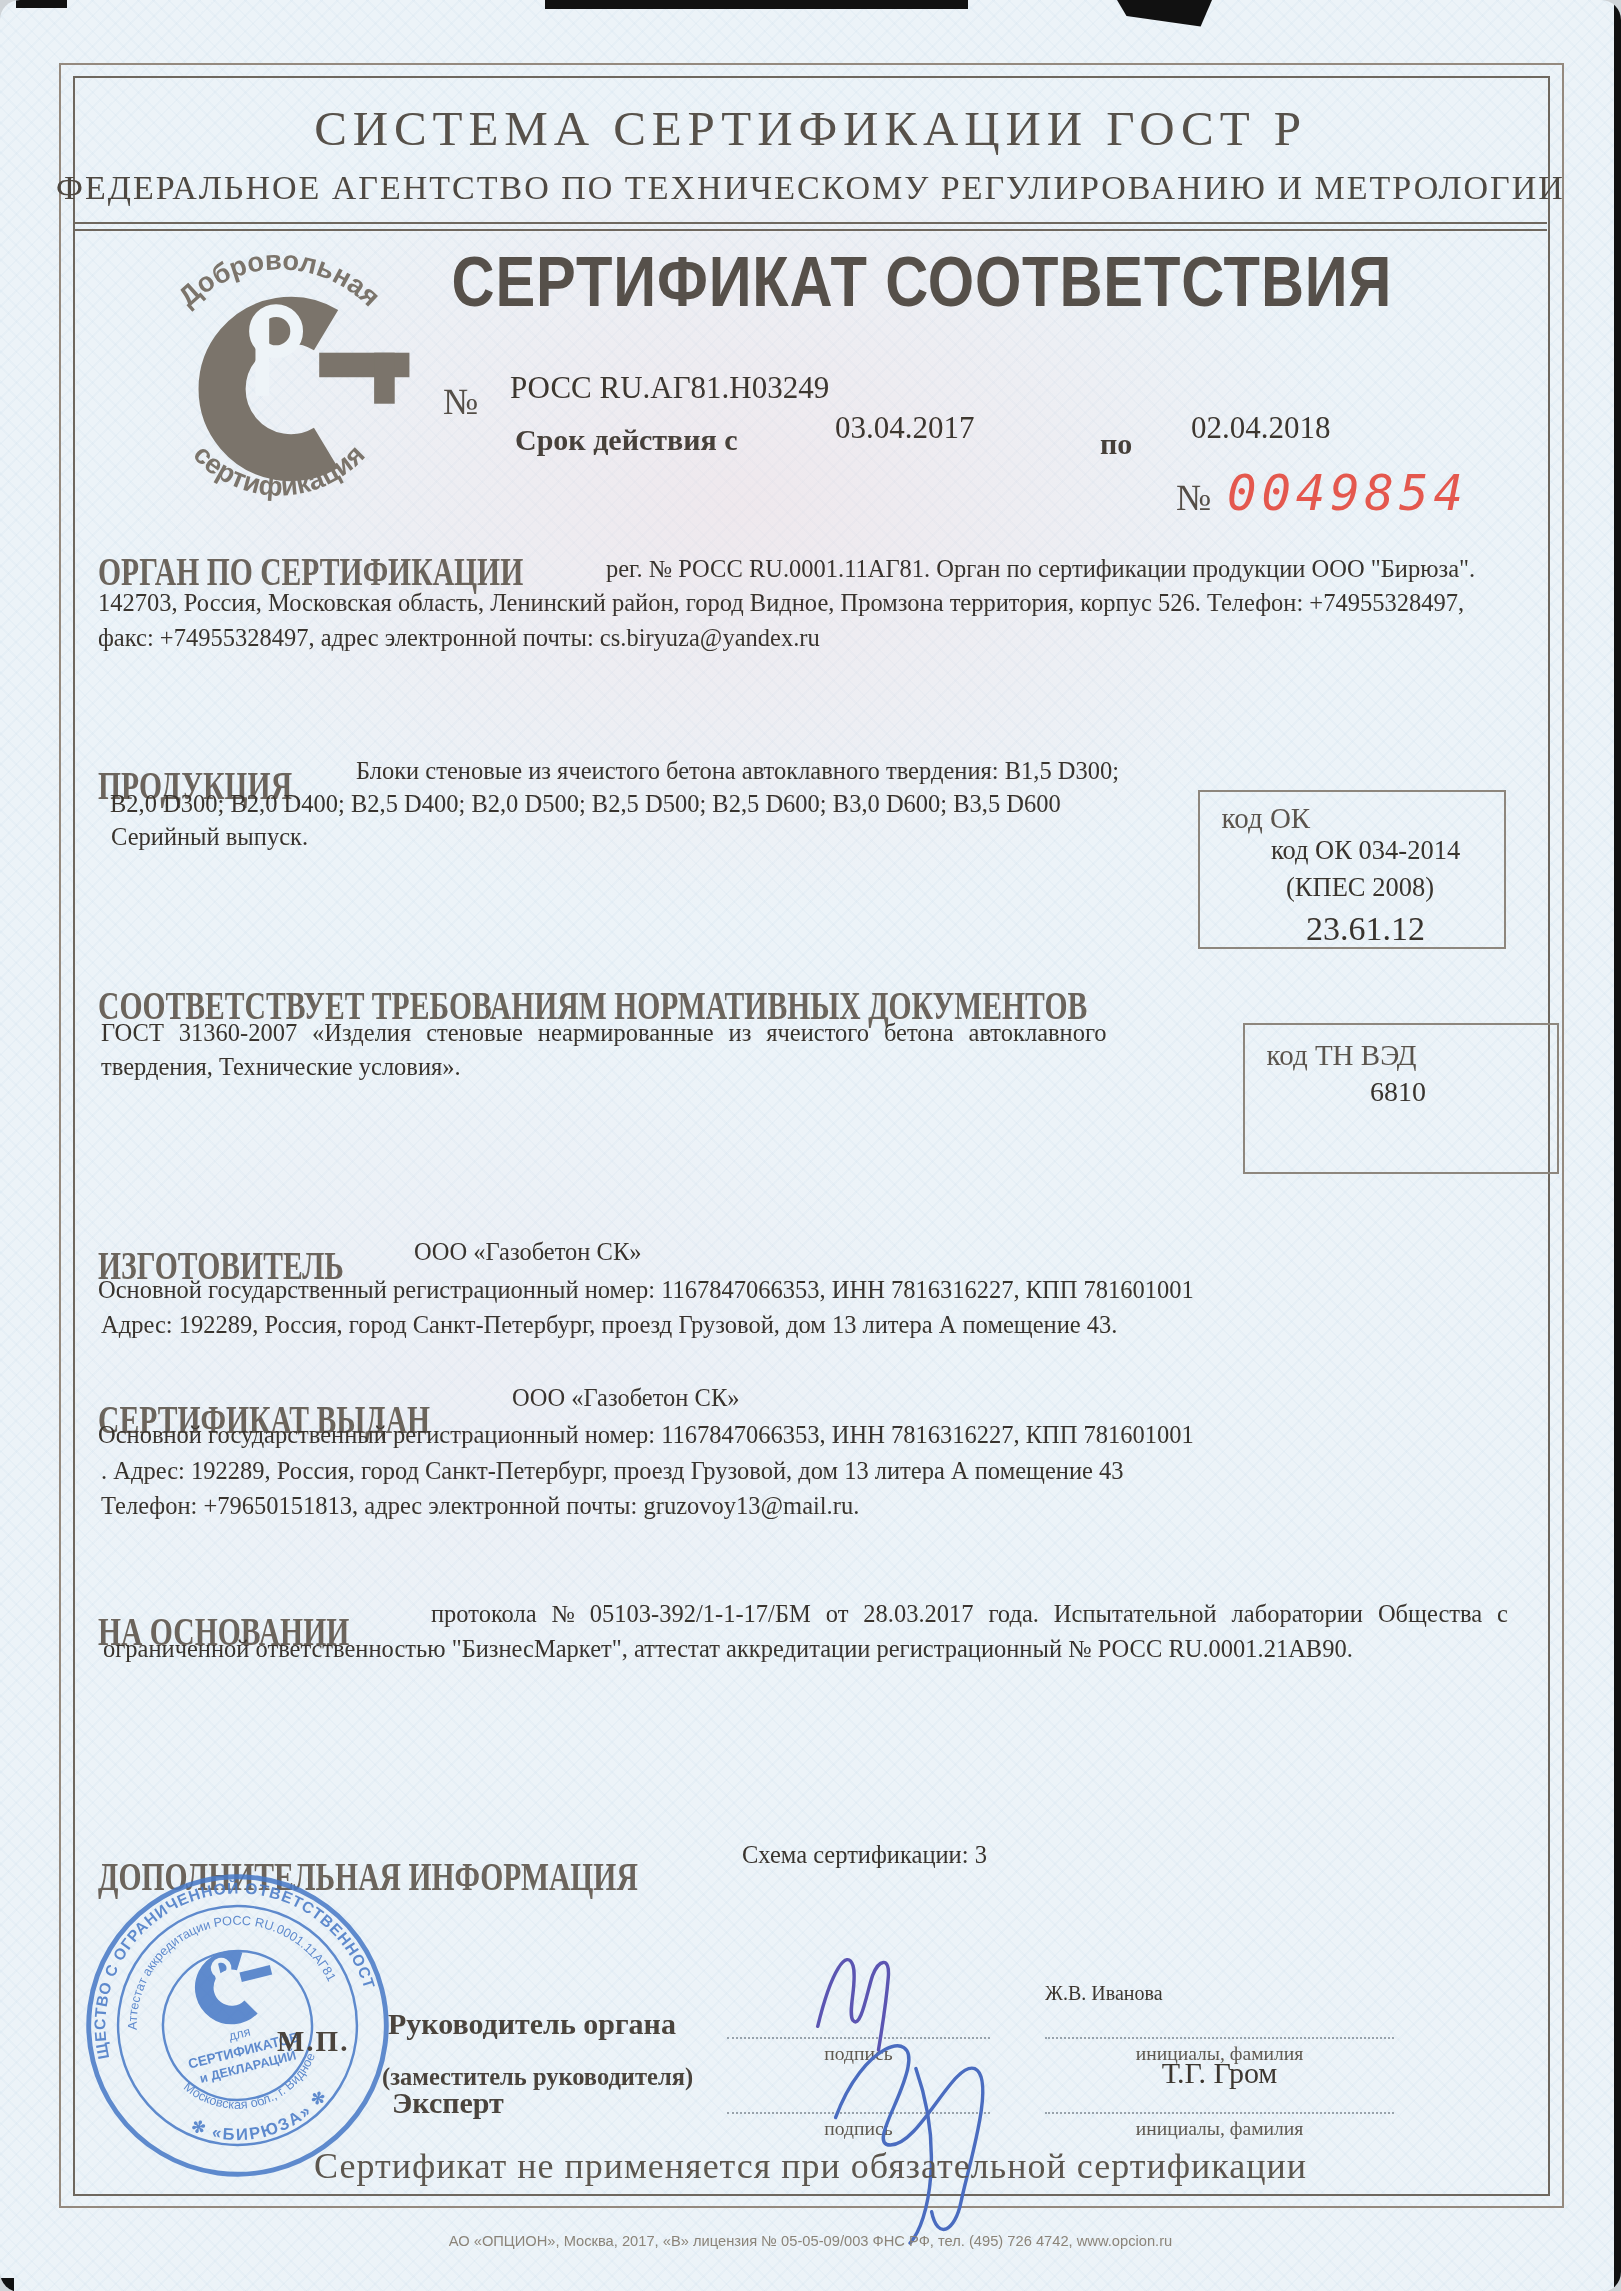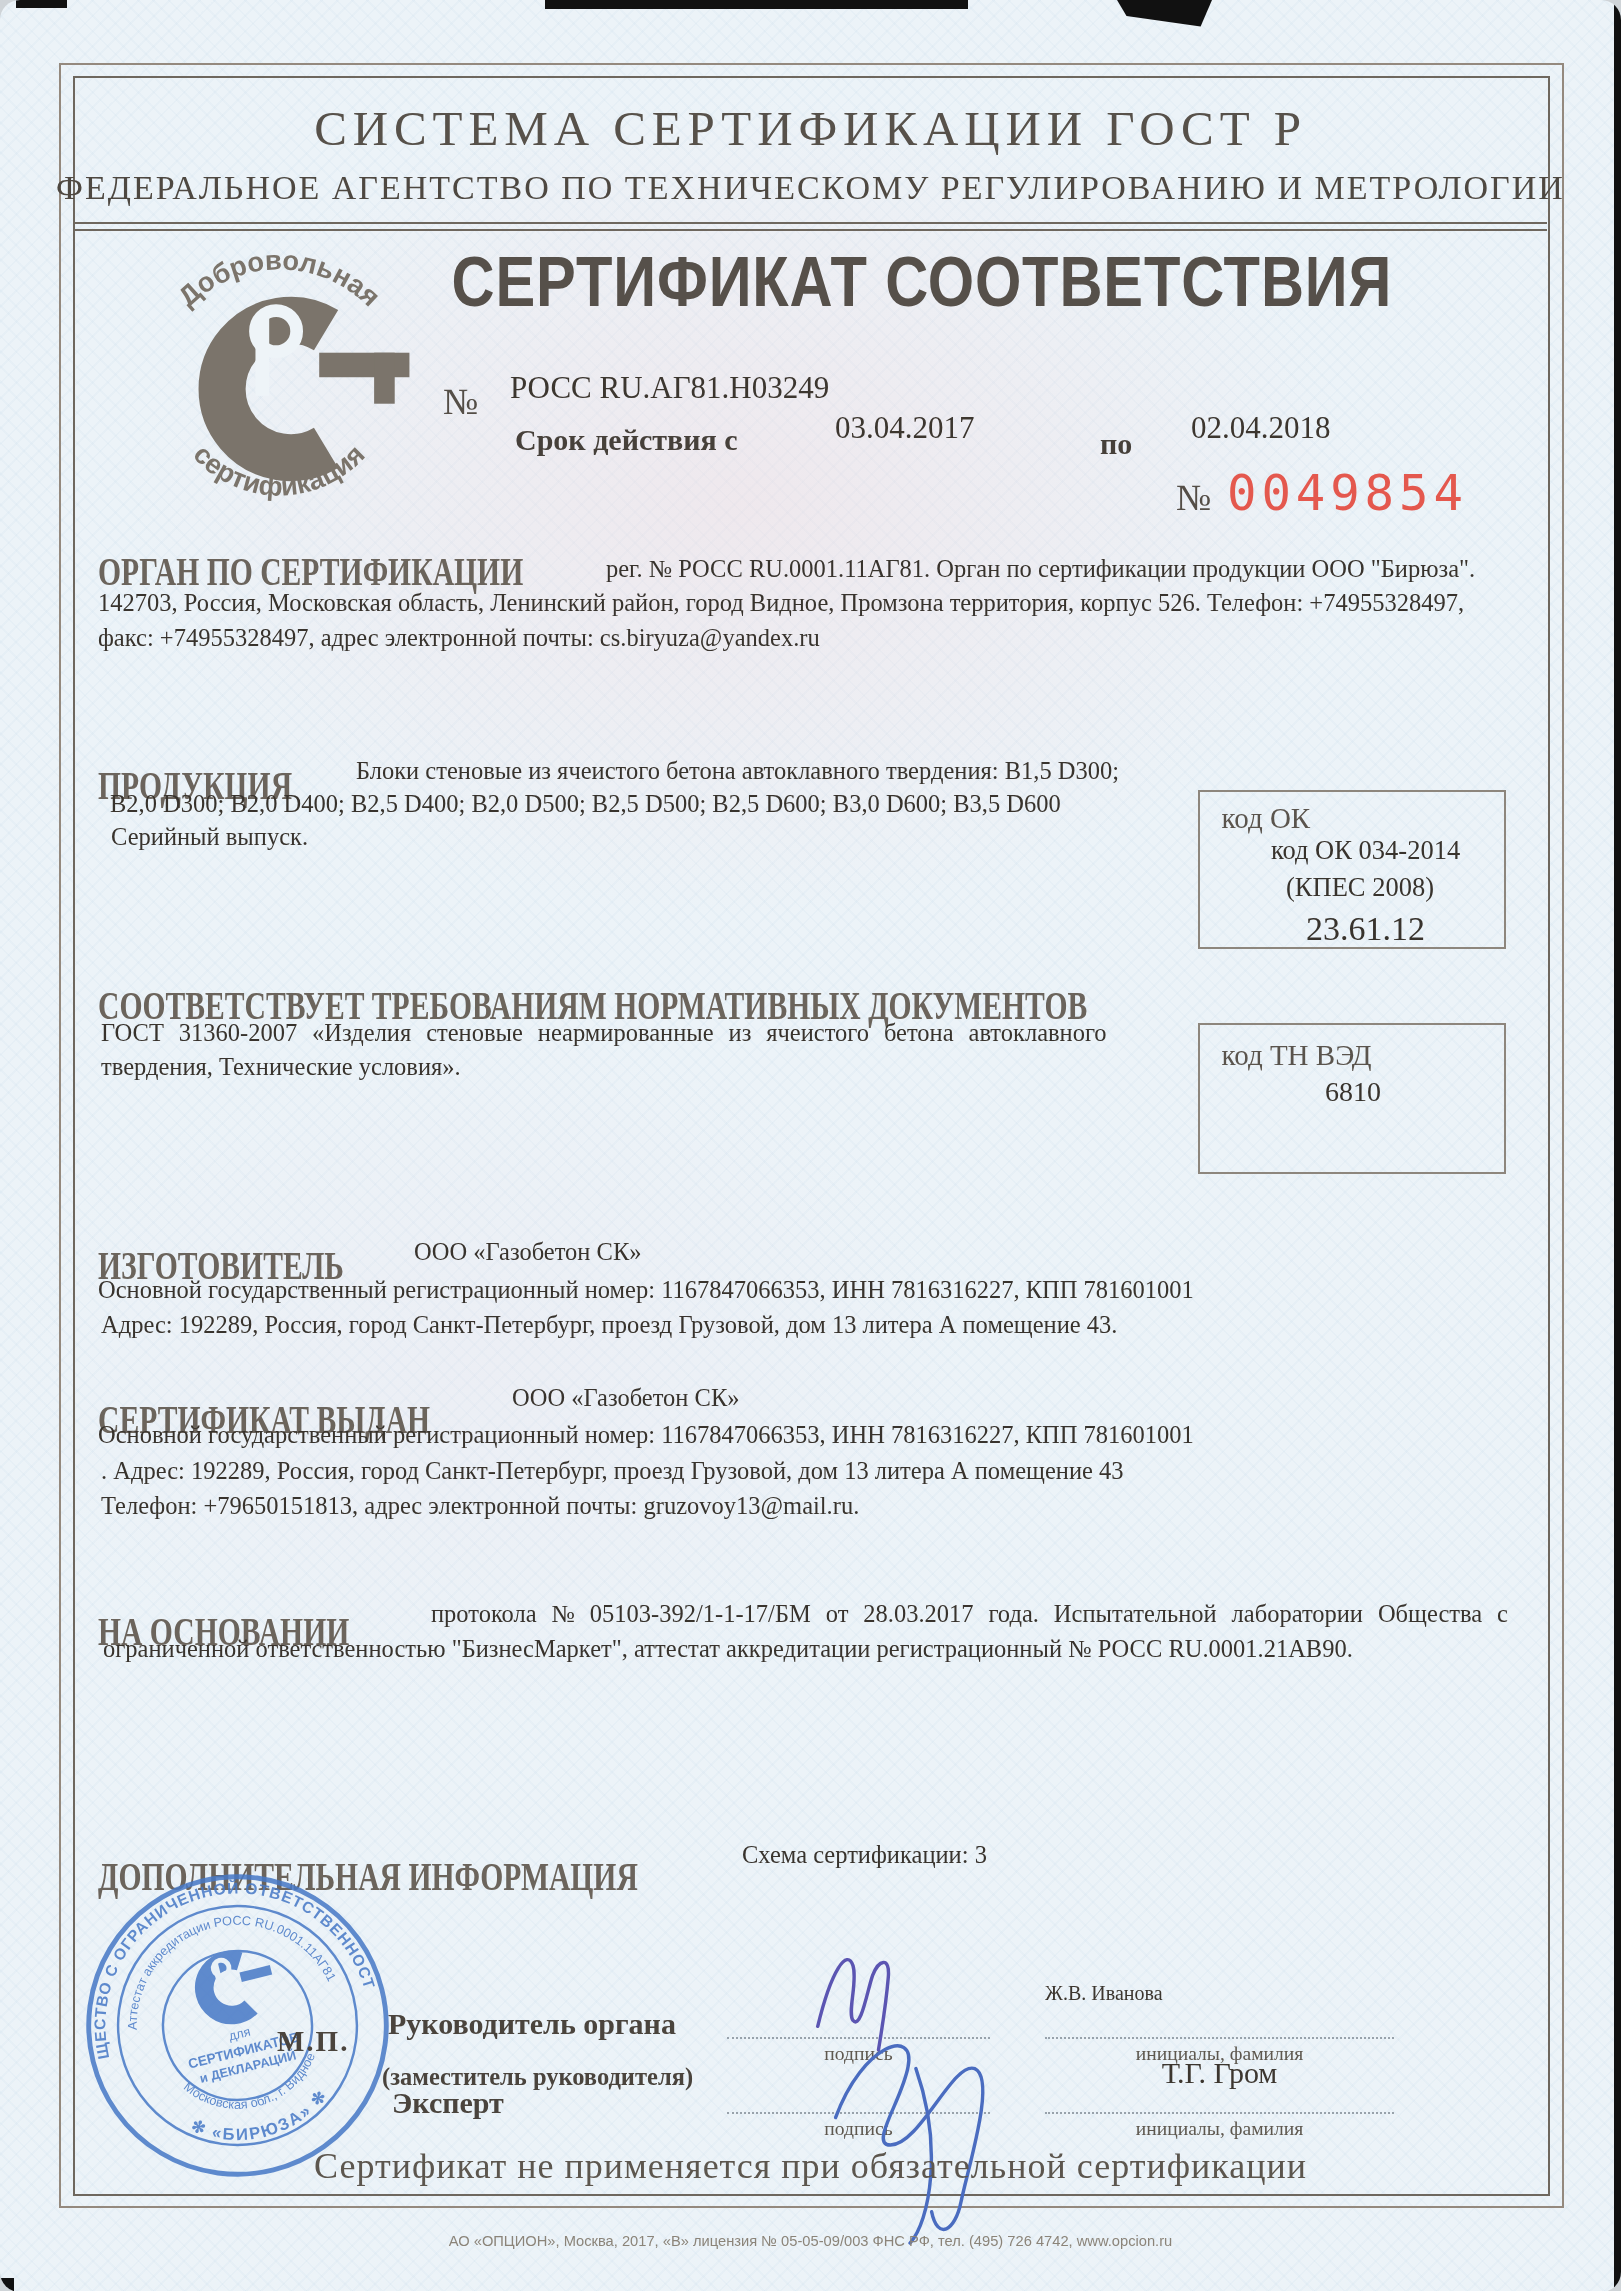--- a/index.html
+++ b/index.html
@@ -21,21 +21,21 @@
   .hdr-sep-b{left:75px; right:74px; top:229px; height:0; border-top:2.9px solid #6e675e;}
   
   .h1{left:0; right:0; top:100px; text-align:center; font-size:49px; letter-spacing:5.9px; color:#57514a; white-space:nowrap;}
   .h2{left:0; right:0; top:169px; text-align:center; font-size:34px; letter-spacing:2px; color:#4e4841; white-space:nowrap;}
   .title{left:343px; top:241px; width:1157px; text-align:center; font-family:"Liberation Sans",sans-serif;
          font-weight:bold; font-size:71px; color:#56504a; white-space:nowrap;}
   .title span{display:inline-block; transform:scaleX(0.84); transform-origin:50% 50%; letter-spacing:1px;}
   .no-sym{font-size:37px; color:#544e47;}
   .big-serif{font-size:31px; color:#3c362f;}
   .validity{font-size:30px; font-weight:bold; color:#46403a;}
-  .red-no{font-family:"DejaVu Sans Mono", monospace; font-size:49px; letter-spacing:4.9px; color:#e4584e; font-weight:normal;}
+  .red-no{font-family:"DejaVu Sans Mono", monospace; font-size:49px; letter-spacing:4.9px; color:#e4584e; font-weight:normal;font-style:italic;}
   
   .slabel{font-weight:bold; font-size:39px; color:#6b645c; white-space:nowrap;}
   .slabel .cond{display:inline-block; transform:scaleX(0.76); transform-origin:0 50%; letter-spacing:0px;}
   .btext{font-size:24.5px; color:#38332d; white-space:nowrap;}
   .btext-j{font-size:24.5px; color:#38332d; white-space:nowrap; word-spacing:8.8px;}
   .codebox{border:2px solid #8d867d;}
   .codebox .cap{font-size:29px; color:#5a544d;}
   .codebox .val{font-size:26.5px; color:#38332d;}
   
   .sigline{height:0; border-top:2px dotted #98a2ab;}
@@ -115,21 +115,21 @@
     <div class="abs cap" style="left:21.6px;top:9.8px;">код ОК</div>
     <div class="abs val" style="left:71px;top:43px;">код ОК 034-2014</div>
     <div class="abs val" style="left:86px;top:80px;">(КПЕС 2008)</div>
     <div class="abs val" style="left:106px;top:118px;font-size:34px;">23.61.12</div>
   </div>
 
   <div class="abs slabel" style="left:98px;top:983px;"><span class="cond">СООТВЕТСТВУЕТ ТРЕБОВАНИЯМ НОРМАТИВНЫХ ДОКУМЕНТОВ</span></div>
   <div class="abs btext-j" style="left:101px;top:1019px;">ГОСТ 31360-2007 «Изделия стеновые неармированные из ячеистого бетона автоклавного</div>
   <div class="abs btext" style="left:101px;top:1053px;">твердения, Технические условия».</div>
 
-  <div class="abs codebox" style="left:1198px;top:1023px;width:304px;height:147px;">
+  <div class="abs codebox" style="left:1243px;top:1023px;width:304px;height:147px;padding-left:8px;">
     <div class="abs cap" style="left:21.6px;top:13.7px;">код ТН ВЭД</div>
     <div class="abs val" style="left:125px;top:51px;font-size:28px;">6810</div>
   </div>
 
   <div class="abs slabel" style="left:98px;top:1243px;"><span class="cond">ИЗГОТОВИТЕЛЬ</span></div>
   <div class="abs btext" style="left:414px;top:1238px;">ООО «Газобетон СК»</div>
   <div class="abs btext" style="left:98px;top:1276px;">Основной государственный регистрационный номер: 1167847066353, ИНН 7816316227, КПП 781601001</div>
   <div class="abs btext" style="left:101px;top:1311px;">Адрес: 192289, Россия, город Санкт-Петербург, проезд Грузовой, дом 13 литера А помещение 43.</div>
 
   <div class="abs slabel" style="left:98px;top:1397px;"><span class="cond">СЕРТИФИКАТ ВЫДАН</span></div>

